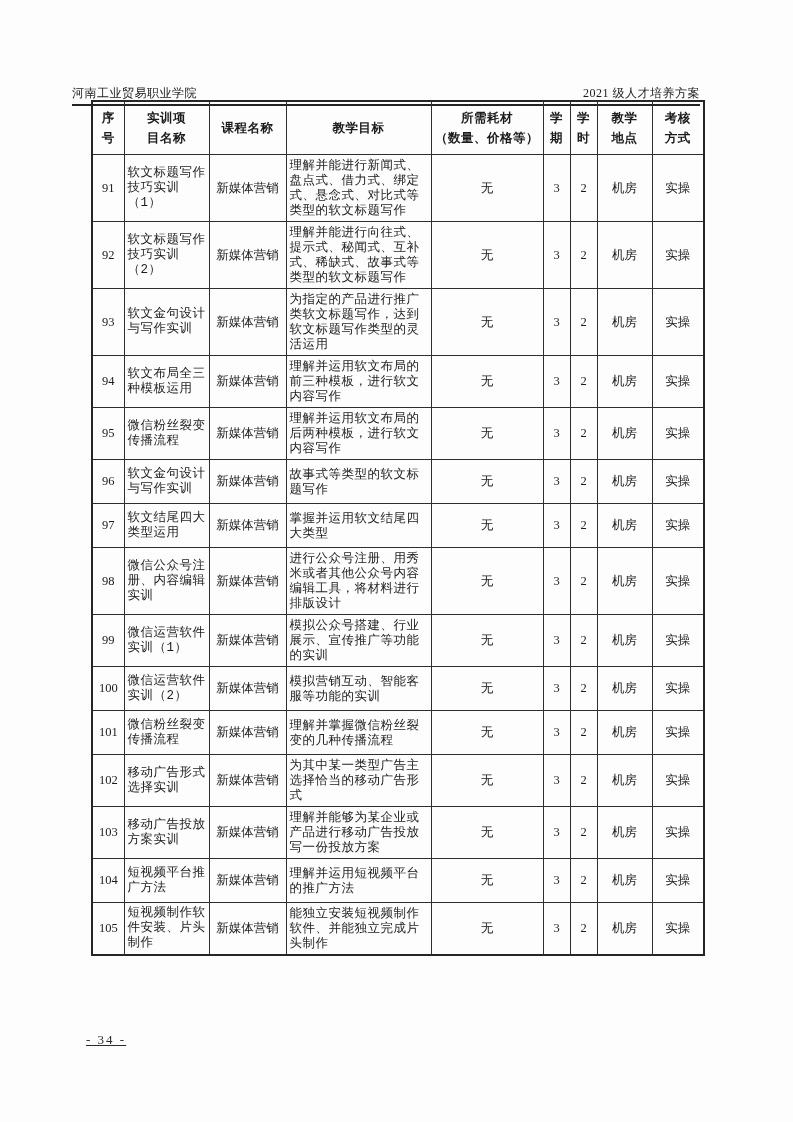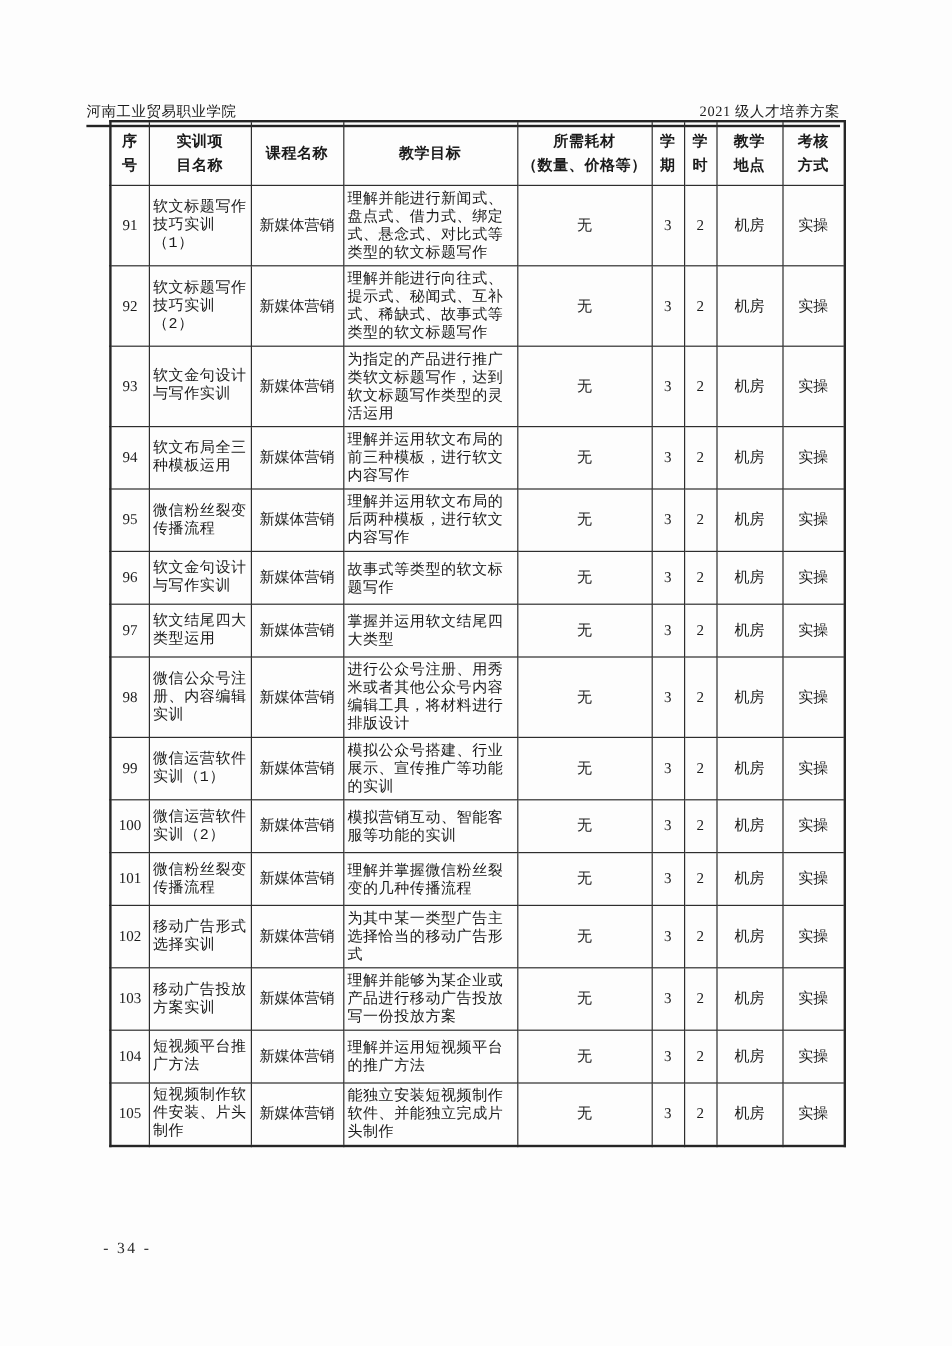--- a/index.html
+++ b/index.html
@@ -73,20 +73,21 @@
     text-align:left;
     letter-spacing:0.5px;
   }
   
   .page-footer{
     position:absolute;
     left:86px; top:1032px;
     font-size:13px;
     letter-spacing:2px;
     color:#2a2a2a;
+    text-decoration:underline;
   }
 </style>
 </head>
 <body>
 
 <div class="page">
 
   <div class="doc-header">
     <span>河南工业贸易职业学院</span>
     <span>2021 级人才培养方案</span>

